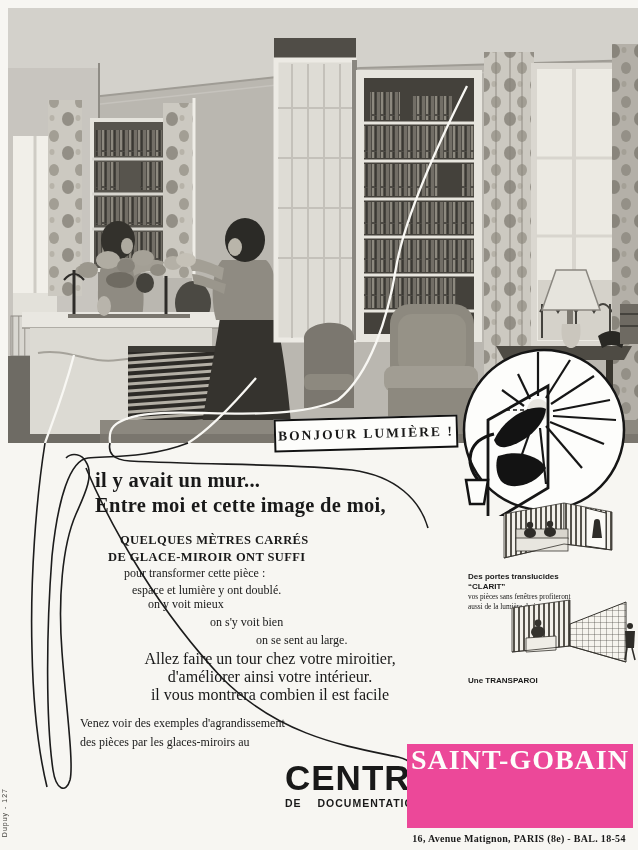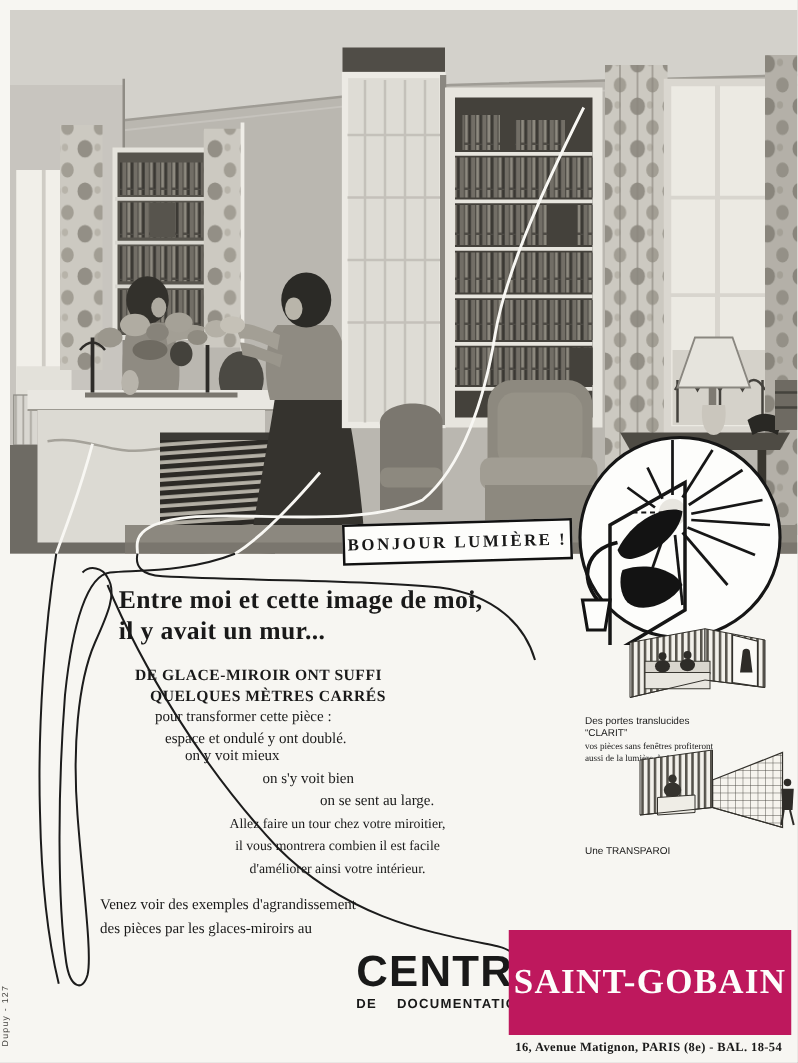--- a/index.html
+++ b/index.html
@@ -13,31 +13,31 @@
          background:#fdfdfb;border:2px solid #111;box-sizing:border-box;
          transform:rotate(-1.6deg);display:flex;align-items:center;justify-content:center;}
   .badge span{font-weight:bold;font-size:13.5px;letter-spacing:2px;white-space:nowrap;}
   .headline{position:absolute;left:95px;top:468px;z-index:6;font-weight:bold;
             font-size:20.5px;line-height:25px;letter-spacing:.3px;}
   .lead{position:absolute;left:106px;top:532px;z-index:6;font-size:12px;line-height:16.5px;}
   .lead .b{font-weight:bold;font-size:12.5px;letter-spacing:.4px;}
   .i1{padding-left:14px;} .i2{padding-left:2px;} .i3{padding-left:18px;} .i4{padding-left:26px;}
   .stair{position:absolute;z-index:6;font-size:12px;white-space:nowrap;}
   .para2{position:absolute;left:120px;top:650px;width:300px;text-align:center;
-         z-index:6;font-size:11px;line-height:18px;}
+         z-index:6;font-size:16px;line-height:18px;}
   .para3{position:absolute;left:80px;top:714px;width:310px;
          z-index:6;font-size:12px;line-height:18.5px;}
   .cap{position:absolute;width:108px;z-index:6;font-size:7.3px;line-height:9.5px;}
-  .cap .t{font-weight:normal;font-size:8px;font-family:"Liberation Sans",sans-serif;line-height:10px;}
+  .cap .t{font-weight:bold;font-size:8px;font-family:"Liberation Sans",sans-serif;line-height:10px;}
   .illus{position:absolute;z-index:6;}
   .centre{position:absolute;left:285px;top:760px;z-index:6;font-family:"Liberation Sans",sans-serif;}
   .centre .big{font-weight:bold;font-size:35px;line-height:36px;letter-spacing:1px;}
   .centre .sub{font-weight:bold;font-size:10.5px;letter-spacing:1px;word-spacing:12px;margin-top:1px;}
-  .brandbox{position:absolute;left:407px;top:744px;width:226px;height:84px;background:#be185d;
-            z-index:6;display:flex;align-items:center;justify-content:center;}
+  .brandbox{position:absolute;left:407px;top:744px;width:226px;height:84px;background:#ec4899;
+            z-index:6;display:flex;justify-content:center;}
   .brandbox span{color:#fdfdfb;font-weight:bold;font-size:28px;letter-spacing:1px;white-space:nowrap;}
   .address{position:absolute;left:403px;top:833px;width:232px;text-align:center;z-index:6;
            font-weight:bold;font-size:10px;letter-spacing:.3px;white-space:nowrap;}
   .credit{position:absolute;left:1px;top:788px;z-index:6;font-family:"Liberation Sans",sans-serif;
           font-size:7px;color:#44423e;writing-mode:vertical-rl;transform:rotate(180deg);letter-spacing:1px;}
 </style>
 </head>
 <body>
 
 <div class="page">
@@ -267,39 +267,39 @@
       <path d="M 36,96 C 50,68 78,60 88,65 C 86,84 64,100 48,103 C 41,104 38,101 36,96 Z"></path>
       <path d="M 40,112 C 60,105 82,112 88,124 C 78,141 54,147 44,138 C 38,132 37,119 40,112 Z"></path>
     </g>
     <g>
       <path d="M 20,136 C 6,118 10,96 36,90" fill="none" stroke="#131313" stroke-width="3"></path>
       <polygon points="8,136 30,136 26,160 12,160" fill="#fdfdfb" stroke="#131313" stroke-width="2.5"></polygon>
     </g>
   </svg>
 
   <div class="headline">
+    <div>il y avait un mur...</div>
     <div>Entre moi et cette image de moi,</div>
-    <div>il y avait un mur...</div>
   </div>
 
   <div class="lead">
+    <div class="b i1">QUELQUES MÈTRES CARRÉS</div>
     <div class="b i2">DE GLACE-MIROIR ONT SUFFI</div>
-    <div class="b i1">QUELQUES MÈTRES CARRÉS</div>
     <div class="i3">pour transformer cette pièce :</div>
-    <div class="i4">espace et ondulé y ont doublé.</div>
+    <div class="i4">espace et lumière y ont doublé.</div>
   </div>
 
   <div class="stair" style="left:148px;top:597px;">on y voit mieux</div>
   <div class="stair" style="left:210px;top:615px;">on s'y voit bien</div>
   <div class="stair" style="left:256px;top:633px;">on se sent  au large.</div>
 
   <div class="para2">
     <div>Allez faire un tour chez votre miroitier,</div>
+    <div>d'améliorer ainsi votre intérieur.</div>
     <div>il vous montrera combien il est facile</div>
-    <div>d'améliorer ainsi votre intérieur.</div>
   </div>
 
   <div class="para3">
     <div>Venez voir des exemples d'agrandissement</div>
     <div>des pièces par les glaces-miroirs au</div>
   </div>
 
   <svg class="illus" style="left:500px;top:500px;" width="134" height="66" viewBox="0 0 134 66">
     <defs>
       <pattern id="vs1" width="5" height="60" patternUnits="userSpaceOnUse">

